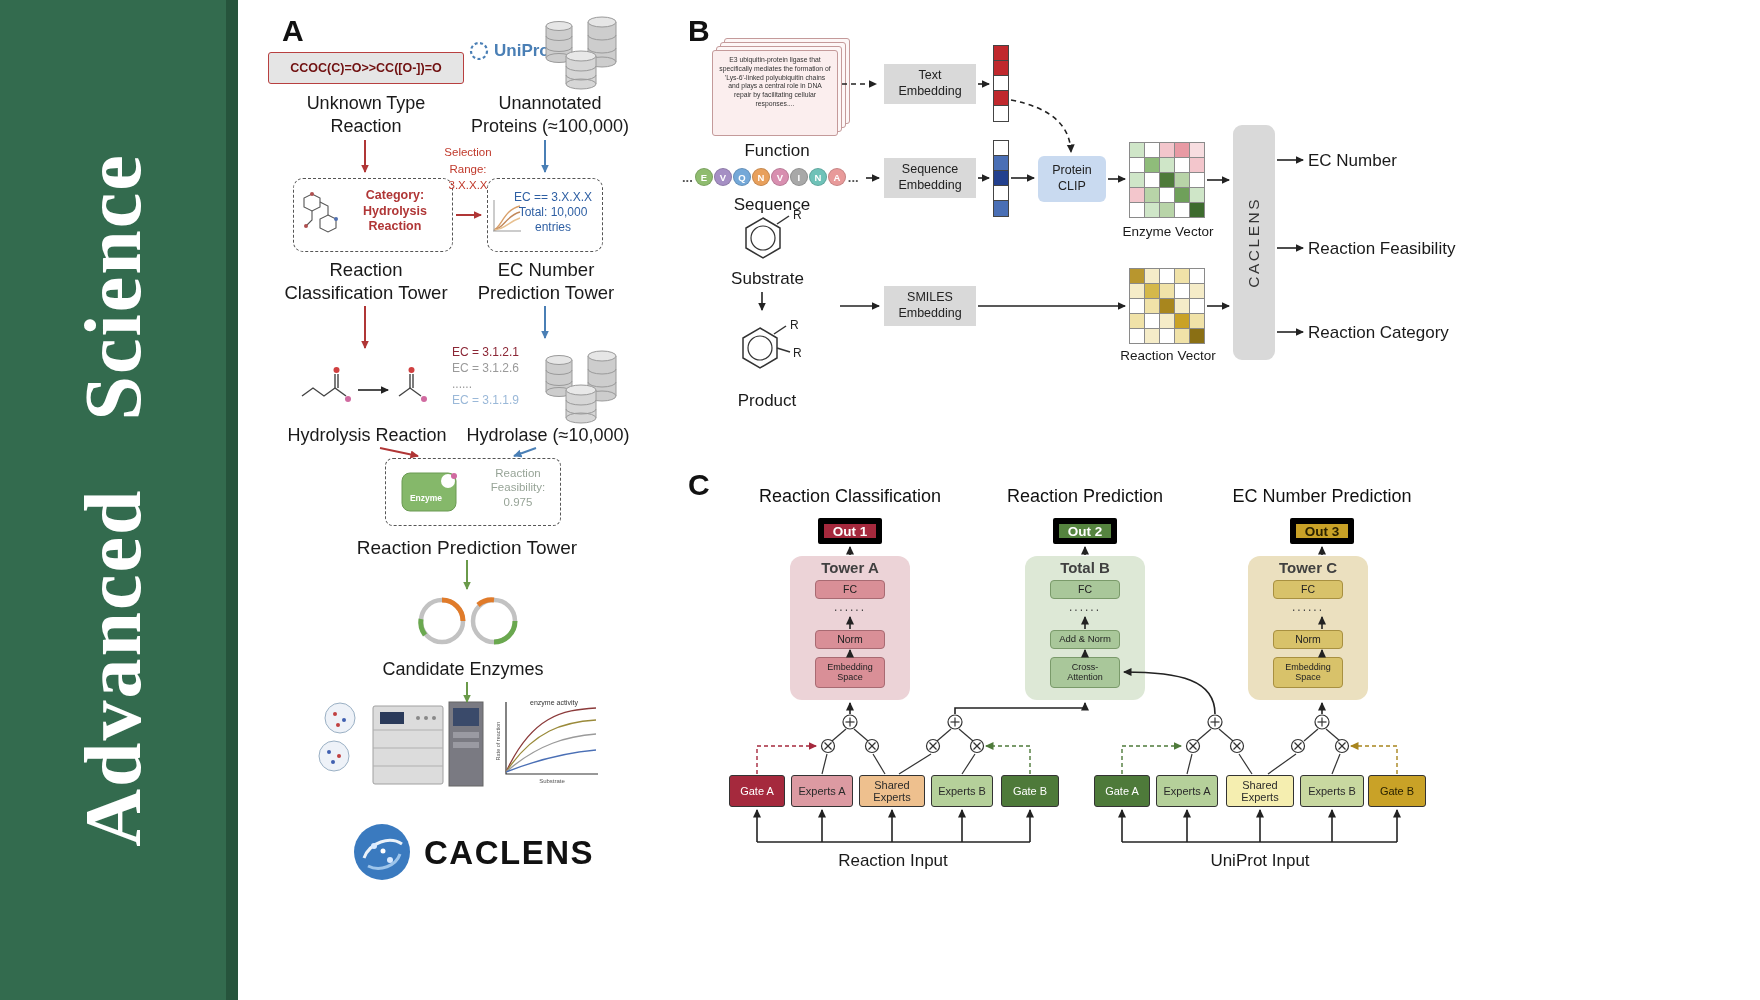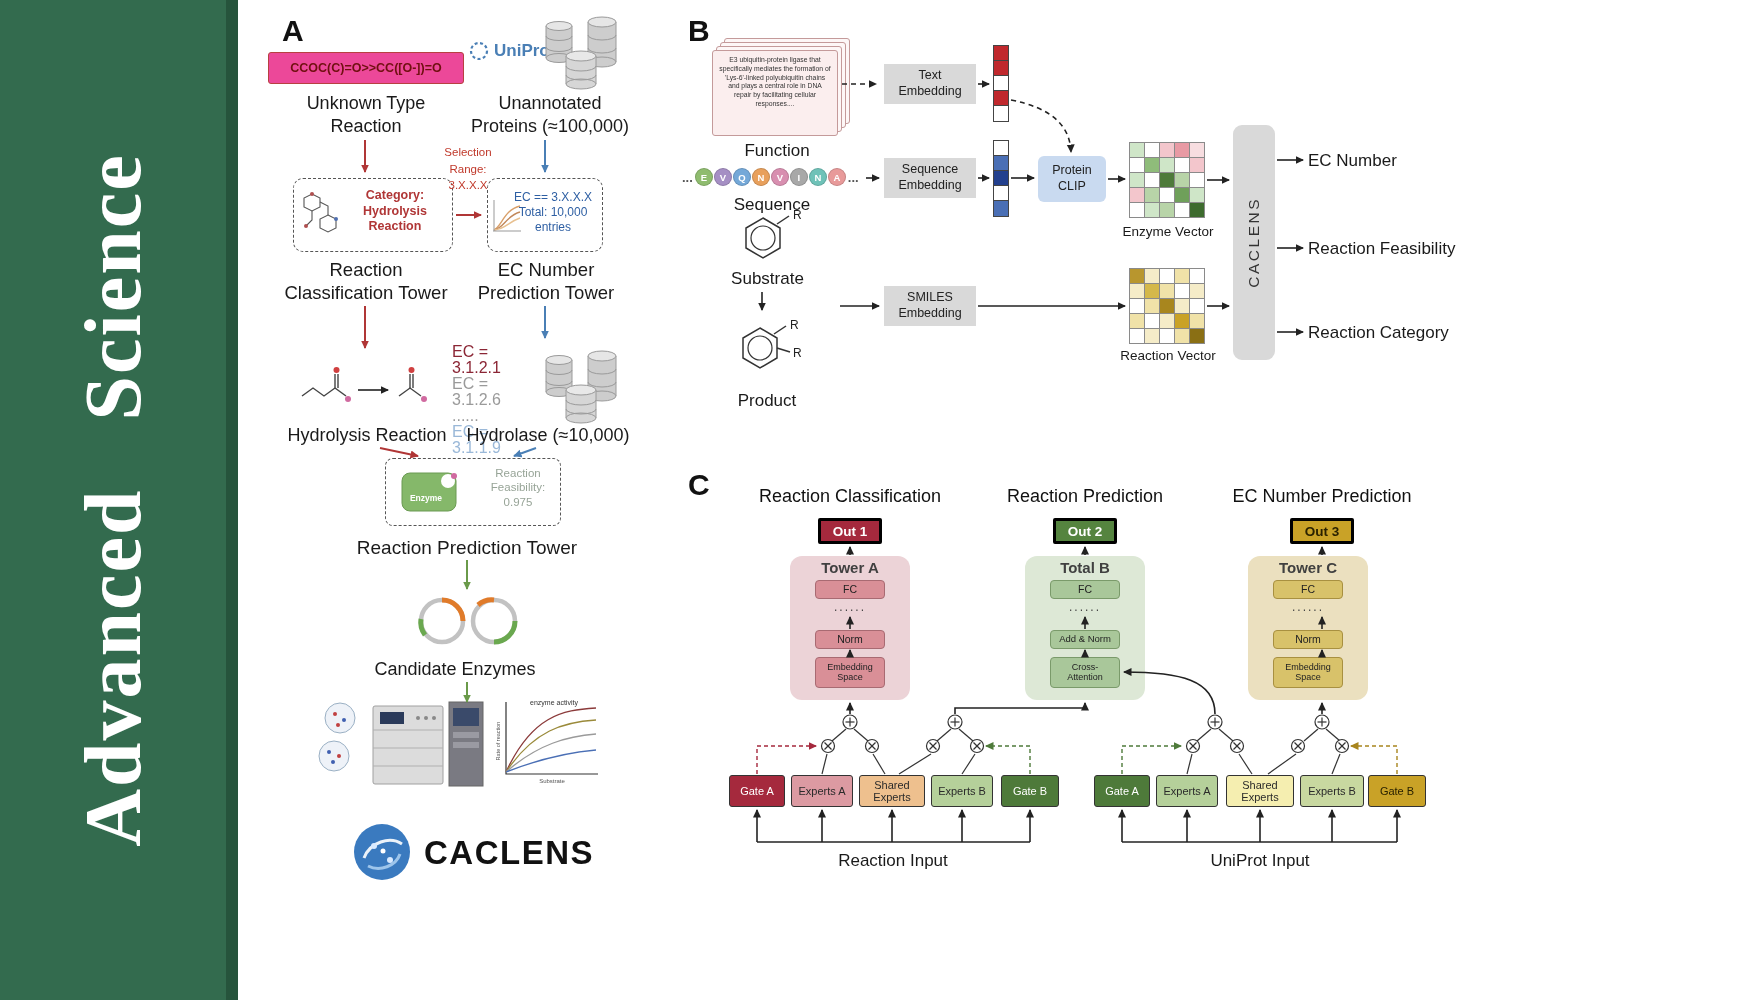--- a/index.html
+++ b/index.html
@@ -12,21 +12,21 @@
   .lbl{position:absolute;color:#1a1a1a;line-height:1.25}
   .plabel{position:absolute;font-size:30px;font-weight:bold;color:#111}
 
   
   #banner{position:absolute;left:0;top:0;width:238px;height:1000px;background:#336b4e;border-right:12px solid #26543c}
   #banner .vtext{position:absolute;left:50%;top:50%;transform:translate(-50%,-50%) rotate(180deg);
     writing-mode:vertical-rl;font-family:"Liberation Serif",serif;font-weight:bold;font-size:80px;
     color:#fff;letter-spacing:2px;word-spacing:46px;white-space:nowrap}
 
   
-  #smiles-box{background:#ec4899;border:1.5px solid #b84040;border-radius:3px;display:flex;align-items:center;justify-content:center;
+  #smiles-box{background:#e5e5e5;border:1.5px solid #b84040;border-radius:3px;display:flex;align-items:center;justify-content:center;
     font-size:12.5px;font-weight:bold;color:#701010}
   .dashed-box{position:absolute;border:1.6px dashed #555;border-radius:10px;background:transparent}
   .embed-box{position:absolute;background:#d9d9d9;border-radius:0;display:flex;align-items:center;justify-content:center;
     text-align:center;font-size:12.5px;color:#222;white-space:pre-line;line-height:1.25}
   #clip-box{position:absolute;background:#c9daf0;border-radius:6px;display:flex;align-items:center;justify-content:center;
     text-align:center;font-size:12.5px;color:#222;white-space:pre-line;line-height:1.25}
   #caclens-box{position:absolute;left:1233px;top:125px;width:42px;height:235px;background:#d9d9d9;border-radius:9px;
     display:flex;align-items:center;justify-content:center}
   #caclens-box span{writing-mode:vertical-rl;transform:rotate(180deg);font-size:15.5px;letter-spacing:2.5px;color:#333}
 
@@ -47,21 +47,21 @@
   
   .vec{position:absolute;display:flex;flex-direction:column;border:1px solid #444;background:#fff}
   .vec .cell{width:14px;height:15px;border-bottom:1px solid #444}
   .vec .cell:last-child{border-bottom:none}
   .matrix{position:absolute;display:grid;grid-template-columns:repeat(5,14px);grid-auto-rows:14px;gap:1px;
     background:#8a8a8a;border:1px solid #8a8a8a}
 
   
   .col-title{position:absolute;top:486px;font-size:18px;color:#111;text-align:center}
   .out{position:absolute;top:518px;width:64px;height:26px;display:flex;align-items:center;justify-content:center;
-    font-size:13.5px;font-weight:bold;border:3px solid #000000;border-radius:2px}
+    font-size:13.5px;font-weight:bold;border:6px solid #000000;border-radius:2px}
   #out1{left:818px;background:#a5293d;color:#fff}
   #out2{left:1053px;background:#55843f;color:#fff}
   #out3{left:1290px;background:#c9a227;color:#2a2200}
   .tower{position:absolute;top:556px;width:120px;height:144px;border-radius:12px}
   .towerA{background:#ecd3d7}.towerB{background:#dde8d6}.towerC{background:#ebe0bf}
   .tower .tower-title{position:absolute;top:3px;left:0;width:100%;text-align:center;font-size:15px;font-weight:bold;color:#404040}
   .tower .blk{position:absolute;left:25px;width:70px;display:flex;align-items:center;justify-content:center;text-align:center;
     border-radius:4px;font-size:10.5px;color:#222;border:1px solid;line-height:1.1}
   .towerA .blk{background:#d98f97;border-color:#a86a72}
   .towerB .blk{background:#a9c79a;border-color:#7a9a6a}
@@ -212,21 +212,21 @@
     <g stroke="#444" stroke-width="1.4" fill="none">
       <polyline points="103,44 114,36 125,44"></polyline>
         <line x1="114" y1="36" x2="114" y2="22"></line>
         <line x1="117" y1="36" x2="117" y2="22"></line>
     </g>
     <circle cx="115.5" cy="18" r="3" fill="#d04040"></circle>
       <circle cx="128" cy="47" r="3" fill="#d06aa0"></circle>
   </svg>
   <div class="lbl ctr" style="left:272px;top:424px;width:190px;font-size:18px">Hydrolysis Reaction</div>
 
-  <div class="abs" id="ec-list" style="left:452px;top:344px;width:86px;font-size:16px;line-height:16px">
+  <div class="abs" id="ec-list" style="left:452px;top:344px;width:86px;font-size:12px;line-height:16px">
       <div style="color: rgb(139, 38, 53);">EC = 3.1.2.1</div>
       <div style="color: rgb(154, 154, 154);">EC = 3.1.2.6</div>
       <div style="color: rgb(154, 154, 154);">......</div>
       <div style="color: rgb(154, 184, 216);">EC = 3.1.1.9</div>
     </div>
   <svg class="abs" style="left:540px;top:348px" width="84" height="78" viewBox="0 0 84 78">
     <g stroke="#9a9a9a" stroke-width="1">
       <rect x="6" y="12" width="26" height="32" fill="#cdcdcd" stroke="none"></rect>
         <line x1="6" y1="12" x2="6" y2="44"></line>
         <line x1="32" y1="12" x2="32" y2="44"></line>
@@ -266,21 +266,21 @@
   <div class="lbl ctr" style="left:332px;top:536px;width:270px;font-size:19px">Reaction Prediction Tower</div>
 
   <svg class="abs" style="left:412px;top:592px" width="110" height="58" viewBox="0 0 110 58">
     <circle cx="30" cy="29" r="21" fill="none" stroke="#c2c2c2" stroke-width="4.5"></circle>
     <path d="M30,8 A21,21 0 0 1 51,29" fill="none" stroke="#e07b2a" stroke-width="5"></path>
     <path d="M13,43 A21,21 0 0 1 9,27" fill="none" stroke="#6aa84f" stroke-width="5"></path>
     <circle cx="82" cy="29" r="21" fill="none" stroke="#c2c2c2" stroke-width="4.5"></circle>
     <path d="M103,29 A21,21 0 0 1 82,50" fill="none" stroke="#6aa84f" stroke-width="5"></path>
     <path d="M66,13 A21,21 0 0 1 82,8" fill="none" stroke="#e07b2a" stroke-width="5"></path>
   </svg>
-  <div class="lbl ctr" style="left:360px;top:658px;width:190px;font-size:18px">Candidate Enzymes</div>
+  <div class="lbl ctr" style="left:368px;top:658px;width:190px;font-size:18px">Candidate Enzymes</div>
 
   <svg class="abs" style="left:318px;top:698px" width="175" height="95" viewBox="0 0 175 95">
     <circle cx="22" cy="20" r="15" fill="#eef2f8" stroke="#9ab0c4"></circle>
     <circle cx="17" cy="16" r="2" fill="#c04040"></circle>
       <circle cx="26" cy="22" r="2" fill="#4060b0"></circle>
       <circle cx="20" cy="27" r="2" fill="#c04040"></circle>
     <circle cx="16" cy="58" r="15" fill="#eef2f8" stroke="#9ab0c4"></circle>
     <circle cx="11" cy="54" r="2" fill="#4060b0"></circle>
       <circle cx="21" cy="58" r="2" fill="#c04040"></circle>
       <circle cx="15" cy="64" r="2" fill="#4060b0"></circle>

